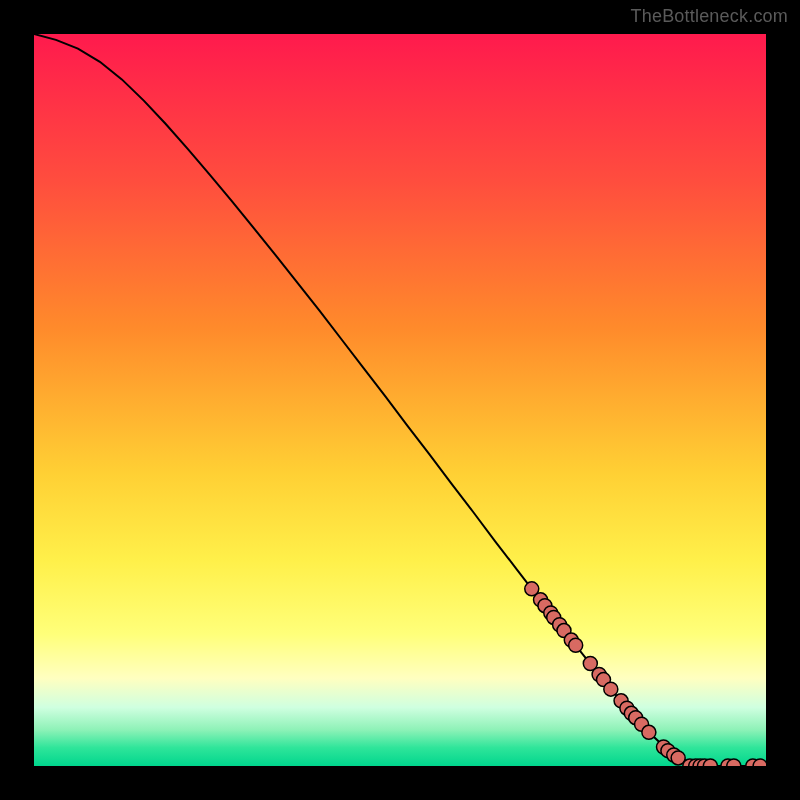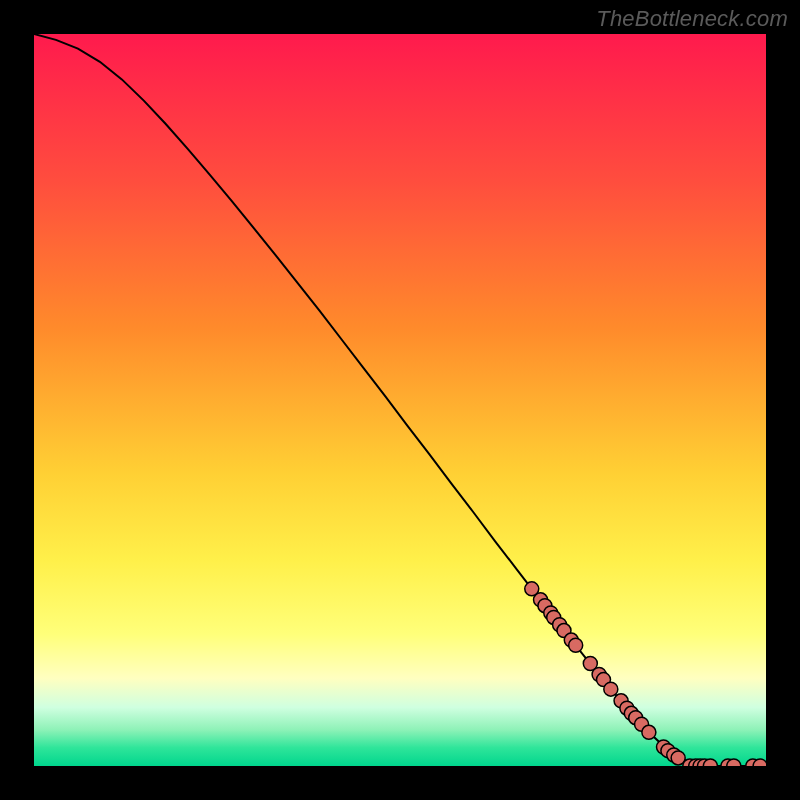--- a/index.html
+++ b/index.html
@@ -2,25 +2,24 @@
 <html><head>
 <meta charset="utf-8">
 <style>
   * { margin: 0; padding: 0; box-sizing: border-box; }
   html, body { width: 800px; height: 800px; overflow: hidden; background: #000; }
   .stage { position: relative; width: 800px; height: 800px; background: #000; }
   .watermark {
     position: absolute;
     top: 6px; right: 12px;
     font-family: Arial, Helvetica, sans-serif;
-    font-size: 22px;
+    font-size: 18px;
     color: #5a5a5a;
     letter-spacing: 0.2px;
     user-select: none;
-    font-style: italic;
   }
   .plot {
     position: absolute;
     left: 34px; top: 34px;
     width: 732px; height: 732px;
   }
   svg { display: block; }
 </style>
 </head>
 <body>

